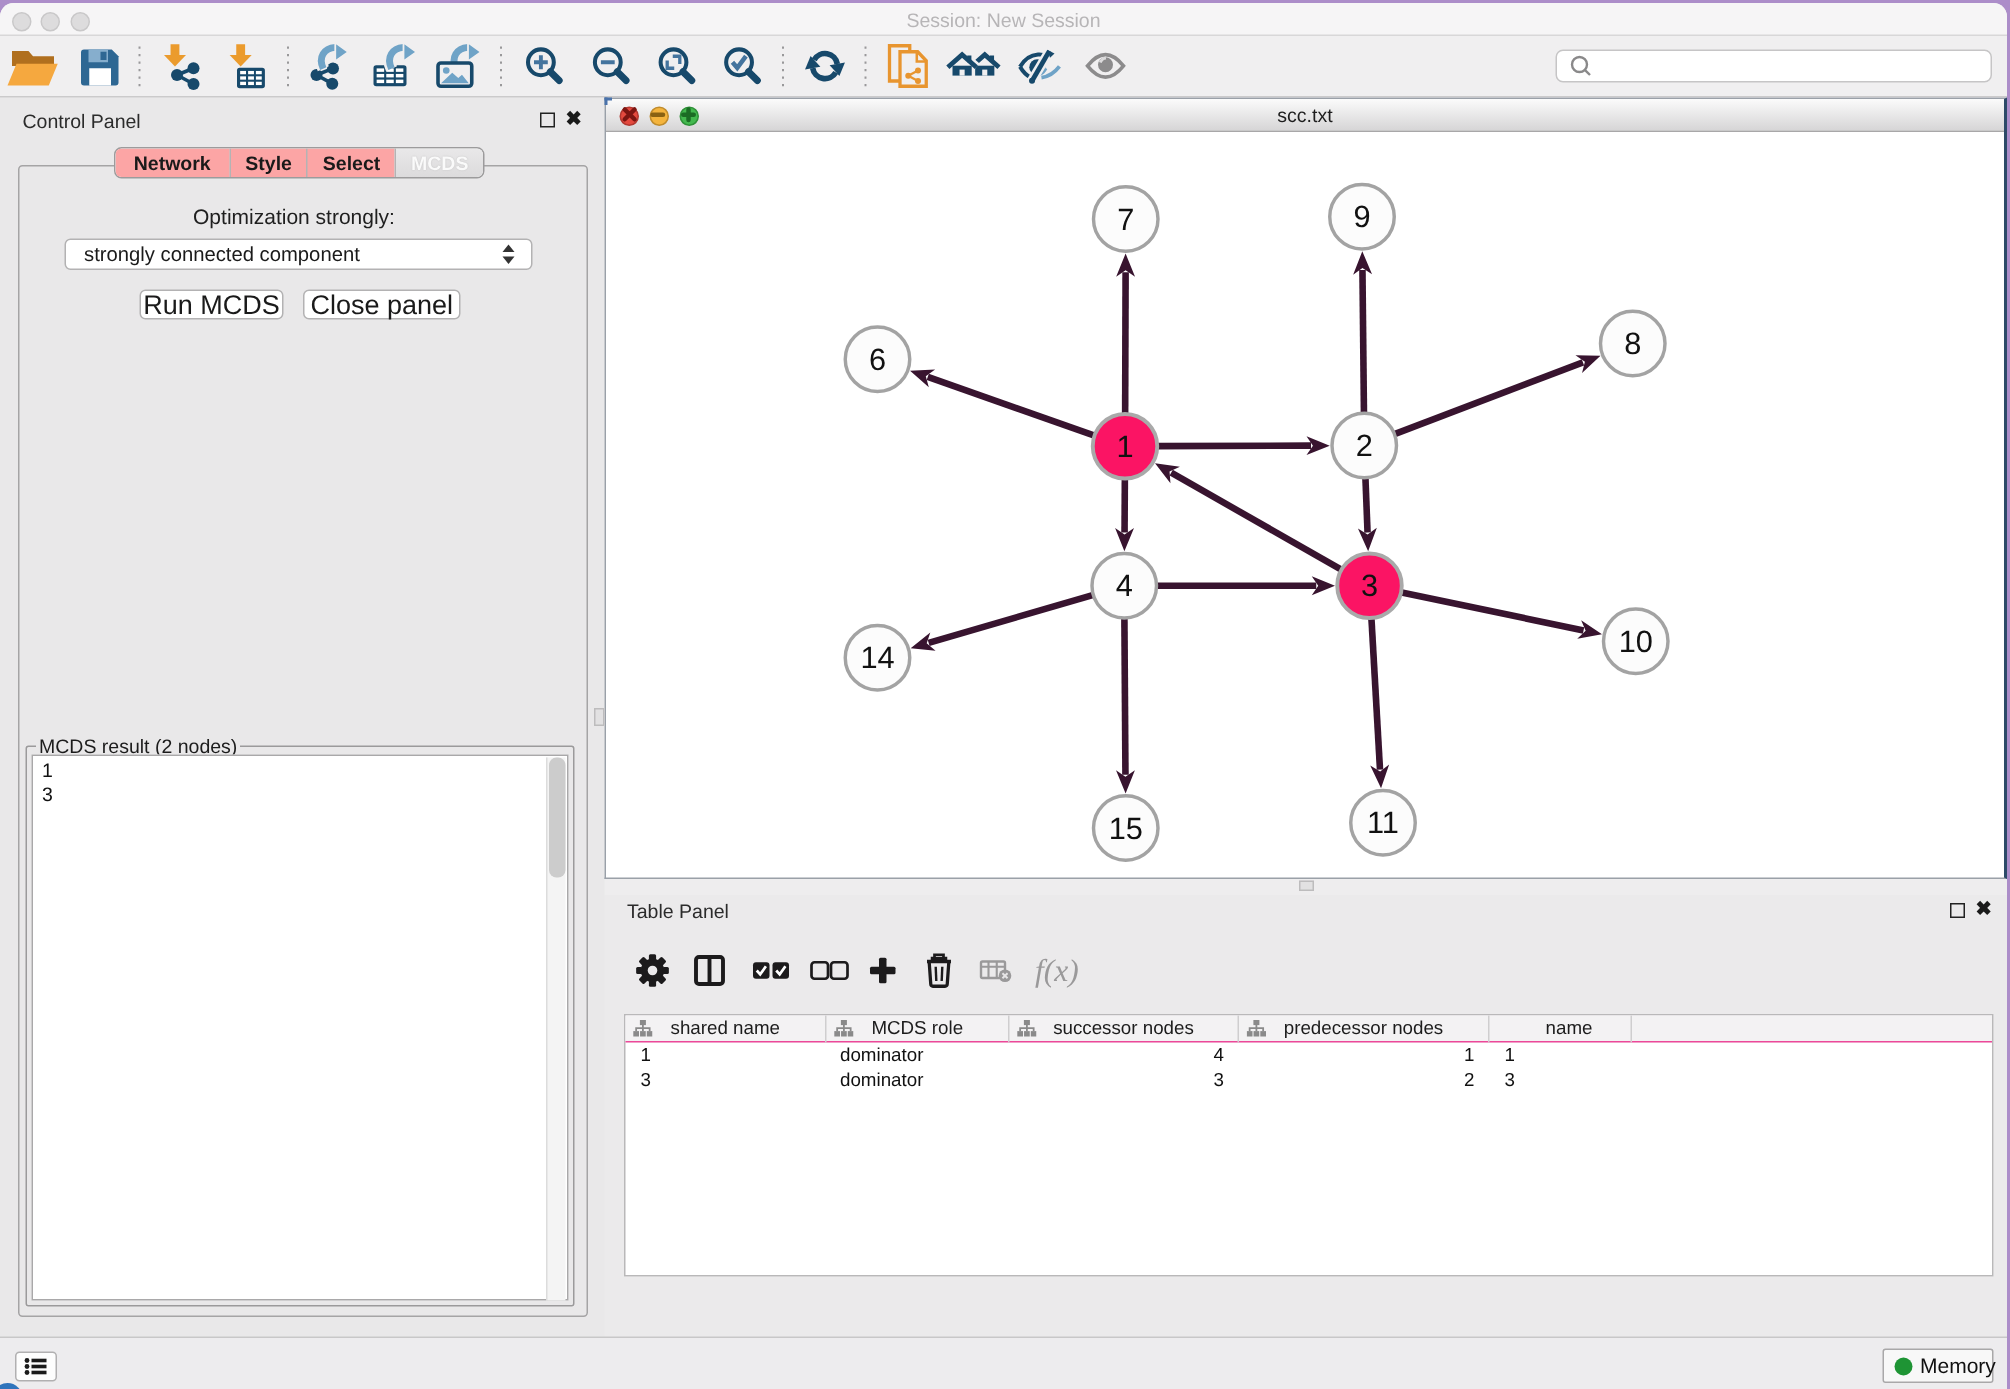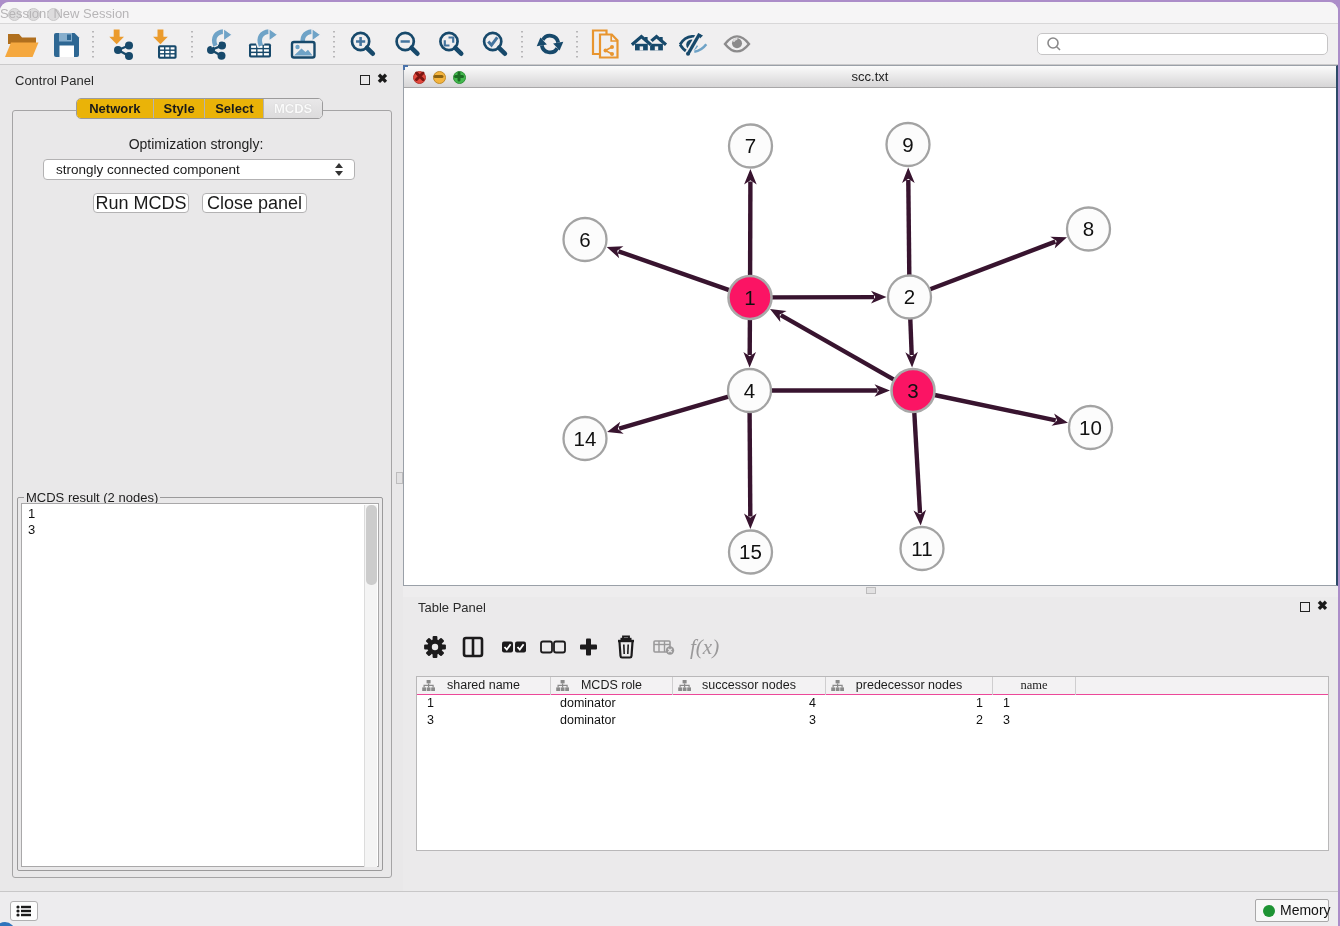--- a/index.html
+++ b/index.html
@@ -3,37 +3,37 @@
 <meta charset="utf-8">
 <style>
 * { margin:0; padding:0; box-sizing:border-box; }
 html,body { width:1340px; height:926px; overflow:hidden; }
 body { background:#ac8dc9; font-family:"Liberation Sans", sans-serif; }
 #win { position:absolute; left:0; top:2px; width:1338px; height:924px;
   background:#e9e8e9; border-radius:9px 9px 0 0; overflow:hidden; }
 #titlebar { position:absolute; left:0; top:0; width:100%; height:22px; background:#f6f5f6; border-bottom:1px solid #d8d7d8; }
 #titlebar .tl { position:absolute; top:6px; width:13px; height:13px; border-radius:50%;
   background:#dddcdd; border:1px solid #c9c8c9; }
-#wtitle { position:absolute; top:4px; left:0; width:100%; 
+#wtitle { position:absolute; top:4px; left:0; width:100%; text-align:center;
   font-size:13px; color:#b7b5b7; }
 #toolbar { position:absolute; left:0; top:22px; width:100%; height:41px;
   background:#f0eff0; border-bottom:1px solid #cbcacb; }
 #searchbox { position:absolute; left:1037px; top:9px; width:291px; height:22px;
   background:#fff; border:1px solid #c6c5c6; border-radius:5px; }
 
 #cp { position:absolute; left:0; top:64px; width:392px; height:825px; background:#e9e8e9; }
 #cp-title { position:absolute; left:15px; top:7px; font-size:13px; color:#2b2b2b; }
 .paneltit-float { position:absolute; width:10px; height:10px; border:1.5px solid #222; }
 .paneltit-x { position:absolute; font-size:13px; font-weight:bold; color:#1a1a1a; }
 #cp-box { position:absolute; left:12px; top:44px; width:380px; height:768px;
   border:1px solid #a5a4a5; border-radius:3px; }
 .tabs { position:absolute; display:flex; height:21px; border:1px solid #9c9b9c;
   border-radius:5px; overflow:hidden; background:#fff; }
 .tab { height:100%; display:flex; align-items:center; justify-content:center;
-  font-size:13px; font-weight:bold; color:#1a1a1a; background:#eab308; border-left:1px solid #b4b3b4; }
+  font-size:13px; font-weight:bold; color:#1a1a1a; background:#fca5a5; border-left:1px solid #b4b3b4; }
 .tab:first-child { border-left:none; }
 .tab.sel { background:linear-gradient(#e9e8e9,#dcdbdc); color:#fafafa;
   text-shadow:0 0 1px #bbb; }
 #cp-tabs { left:76px; top:31.5px; width:247px; }
 #opt-label { position:absolute; left:0; top:70px; width:392px; text-align:center;
   font-size:14px; color:#1f1f1f; }
 #combo { position:absolute; left:43px; top:93px; width:312px; height:21px; background:#fff;
   border:1px solid #b3b2b3; border-radius:4px; font-size:13.5px; color:#1a1a1a;
   line-height:19px; padding-left:12px; }
 .btn { position:absolute; height:20px; background:#fff; border:1px solid #b3b2b3;
@@ -411,21 +411,21 @@
               <g fill="#8a8a8a">
                 <rect x="4.6" y="0" width="4" height="3.4"></rect>
                 <rect x="0.2" y="7.4" width="3.8" height="3.6"></rect>
                 <rect x="4.7" y="7.4" width="3.8" height="3.6"></rect>
                 <rect x="9.2" y="7.4" width="3.8" height="3.6"></rect>
               </g>
               <g stroke="#8a8a8a" stroke-width="1.2" fill="none">
                 <path d="M6.6 3.4 L6.6 5.4 M2.1 7.4 L2.1 5.4 L11.1 5.4 L11.1 7.4 M6.6 5.4 L6.6 7.4"></path>
               </g>
             </svg>predecessor nodes</div>
-        <div class="hcell" style="left:576px; width:83px;font-family:Liberation Serif, serif;">name</div>
+        <div class="hcell" style="left:588px; width:83px;">name</div>
       </div>
       <div class="trow" style="top:18px;">
         <div class="tcell" style="left:10px;">1</div>
         <div class="tcell" style="left:143px;">dominator</div>
         <div class="tcell" style="left:385px; width:14px; text-align:right;">4</div>
         <div class="tcell" style="left:552px; width:14px; text-align:right;">1</div>
         <div class="tcell" style="left:586px;">1</div>
       </div>
       <div class="trow" style="top:34.5px;">
         <div class="tcell" style="left:10px;">3</div>

